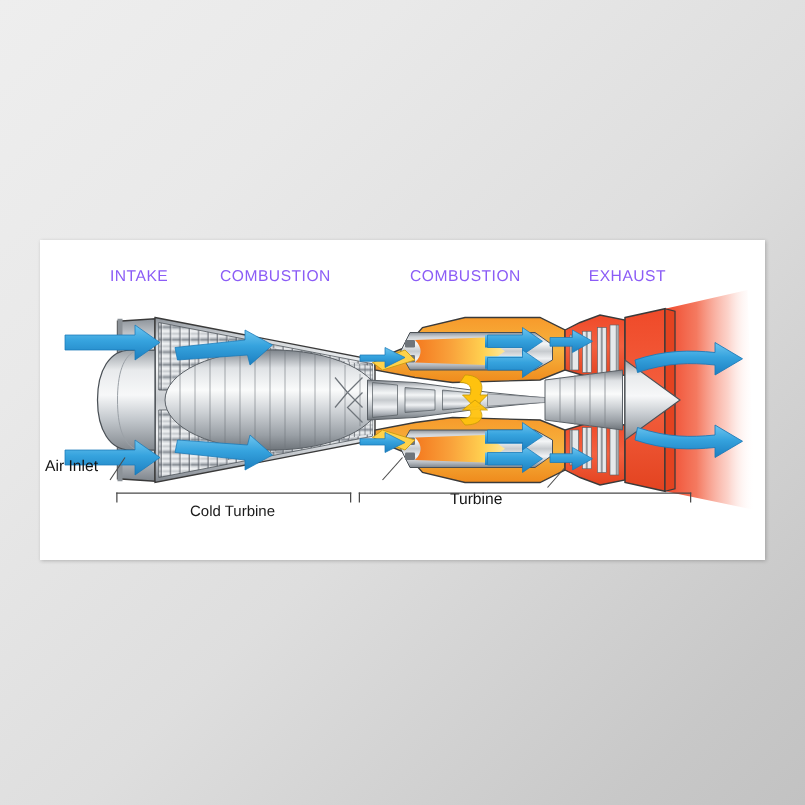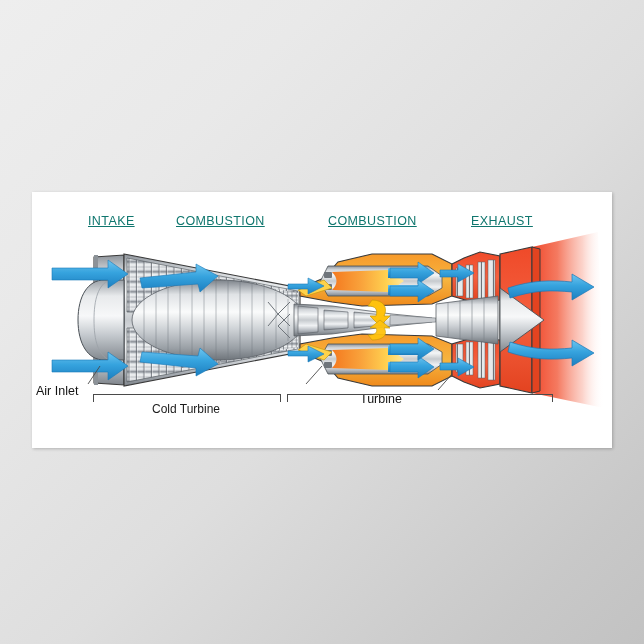--- a/index.html
+++ b/index.html
@@ -22,24 +22,23 @@
     top: 192px;
     width: 580px;
     height: 256px;
     background: #ffffff;
     box-shadow: 1px 1px 3px rgba(0,0,0,0.22);
   }
   .heading {
     position: absolute;
     font-size: 12.5px;
     letter-spacing: 0.4px;
-    color: #0f766e;
+    color: #8b5cf6;
     white-space: nowrap;
     font-family: "Liberation Sans", sans-serif;
-    text-decoration: underline;
   }
   .callout {
     position: absolute;
     font-size: 12.5px;
     color: #141414;
     white-space: nowrap;
     font-family: "Liberation Sans", sans-serif;
   }
   .section-label {
     position: absolute;
@@ -328,21 +327,21 @@
         <line x1="290" y1="174" x2="274" y2="192"></line>
         <line x1="420" y1="182" x2="406" y2="198"></line>
       </g>
     </svg>
 
     <div class="heading" style="left:56px; top:22px;">INTAKE</div>
     <div class="heading" style="left:144px; top:22px;">COMBUSTION</div>
     <div class="heading" style="left:296px; top:22px;">COMBUSTION</div>
     <div class="heading" style="left:439px; top:22px;text-align:center;">EXHAUST</div>
 
-    <div class="callout" style="left:4px; top:174px;margin-top:18px;">Air Inlet</div>
+    <div class="callout" style="left:4px; top:174px;">Air Inlet</div>
     <div class="callout" style="left:328px; top:181px;margin-top:19px;">Turbine</div>
 
     <div class="bracket" style="left:61px; top:202px; width:186px;"></div>
     <div class="bracket" style="left:255px; top:202px; width:264px;"></div>
 
     <div class="section-label" style="left:61px; top:210px; width:186px;">Cold Turbine</div>
 
   </div>
 </div>
 

